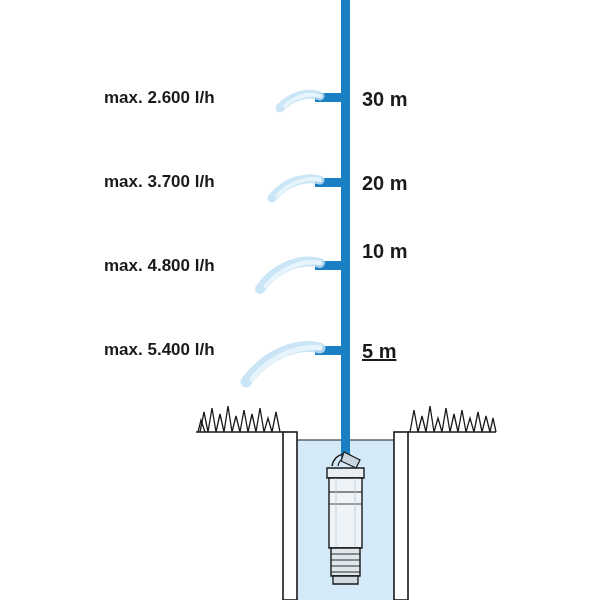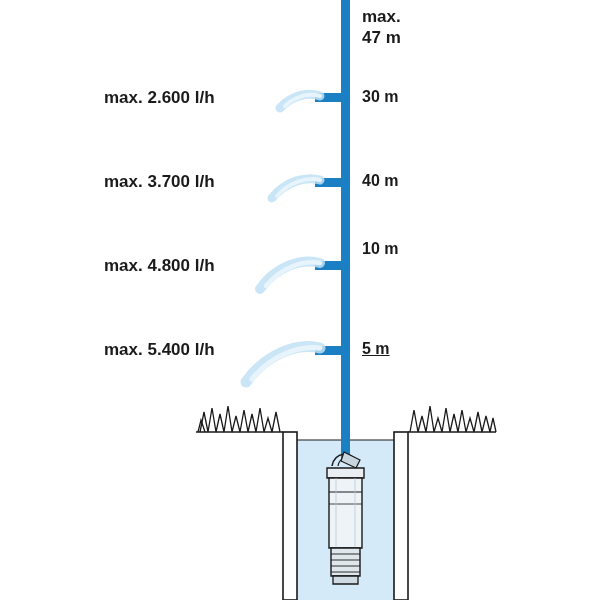--- a/index.html
+++ b/index.html
@@ -46,21 +46,21 @@
     right: 600px;
     text-align: right;
     font-size: 17px;
     font-weight: bold;
     color: #1a1a1a;
     white-space: nowrap;
   }
   .height-label {
     position: absolute;
     left: 362px;
-    font-size: 16px;
+    font-size: 20px;
     font-weight: bold;
     color: #1a1a1a;
     white-space: nowrap;
   }
   .max-label {
     position: absolute;
     left: 362px;
     top: 6px;
     font-size: 17px;
     font-weight: bold;
@@ -149,28 +149,24 @@
   <svg class="spray" style="left:252px; top:249px;" width="78" height="52" viewBox="0 0 78 52">
     <path d="M68,14 C50,9 24,17 8,40" stroke="#bfe0f4" stroke-width="10" fill="none" stroke-linecap="round" opacity="0.85"></path>
     <path d="M68,14 C51,11 28,19 14,37" stroke="#e7f4fc" stroke-width="4.5" fill="none" stroke-linecap="round"></path>
   </svg>
 
   <svg class="spray" style="left:240px; top:334px;" width="90" height="60" viewBox="0 0 90 60">
     <path d="M80,14 C58,8 26,20 6,48" stroke="#bfe0f4" stroke-width="11" fill="none" stroke-linecap="round" opacity="0.85"></path>
     <path d="M80,14 C59,11 30,22 12,45" stroke="#e7f4fc" stroke-width="5" fill="none" stroke-linecap="round"></path>
   </svg>
 
-  <div class="max-label">
-    <div>max.</div>
-    <div>47 m</div>
-  </div>
 
   <div class="flow-label" style="top:88px;  left:104px;">max. 2.600 l/h</div>
   <div class="flow-label" style="top:172px; left:104px;">max. 3.700 l/h</div>
   <div class="flow-label" style="top:256px; left:104px;">max. 4.800 l/h</div>
   <div class="flow-label" style="top:340px; left:104px;">max. 5.400 l/h</div>
 
   <div class="height-label" style="top:88px;">30 m</div>
-  <div class="height-label" style="top:172px;">40 m</div>
+  <div class="height-label" style="top:172px;">20 m</div>
   <div class="height-label" style="top:240px;">10 m</div>
   <div class="height-label" style="top:340px;text-decoration:underline;">5 m</div>
 
 </div>
 
 </body></html>

